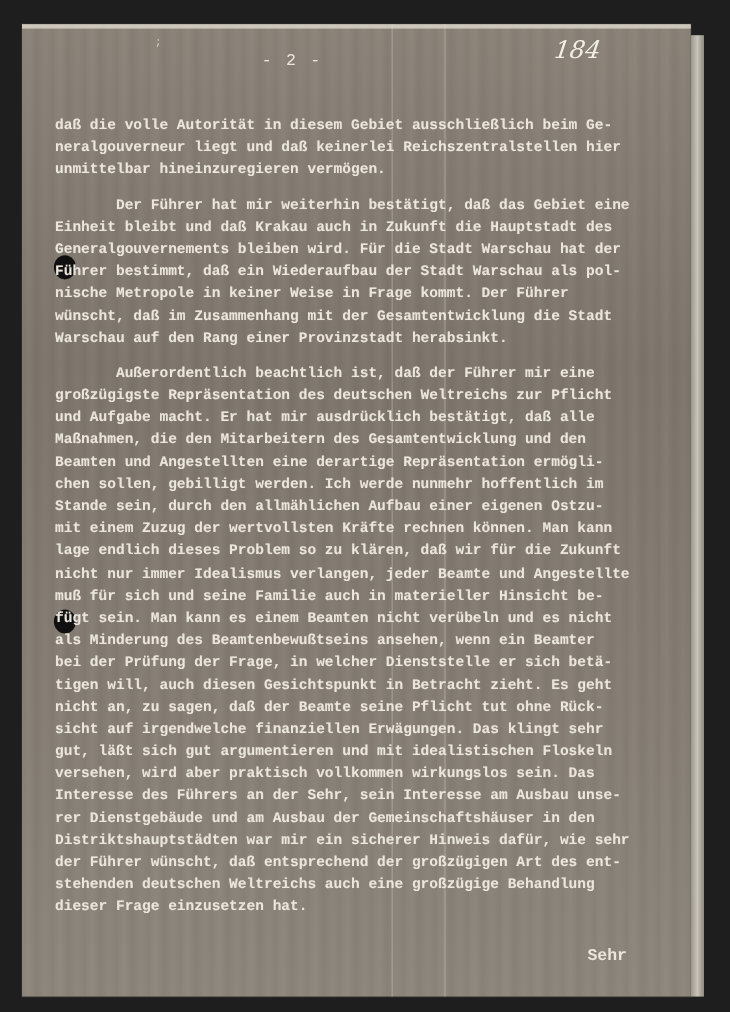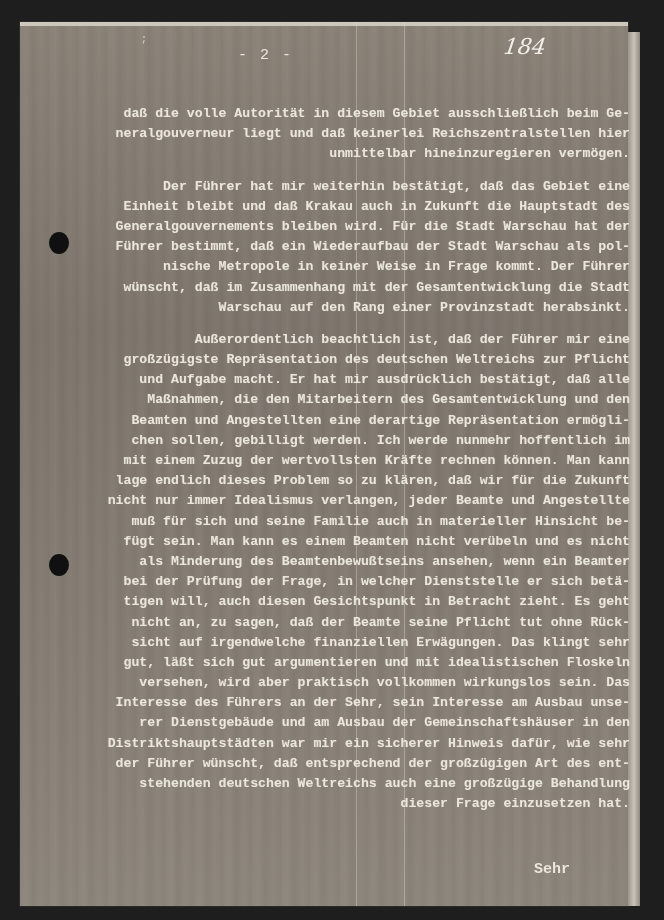--- a/index.html
+++ b/index.html
@@ -85,21 +85,20 @@
       font-size: 13.2px;
       line-height: 20.2px;
       color: #ebe6dc;
       font-weight: bold;
       text-shadow: 0 0 1px rgba(255,255,255,0.25);
     }
     .line {
       white-space: pre;
       display: block;
       height: 20.2px;
-      text-align: right;
     }
     .para-gap { height: 12px; }
     .closing {
       position: absolute;
       left: 514px;
       top: 839px;
       font-family: "Liberation Mono", monospace;
       font-weight: bold;
       font-size: 15px;
       color: #ebe6dc;
@@ -146,20 +145,21 @@
       <span class="line">Warschau auf den Rang einer Provinzstadt herabsinkt.</span>
     </div>
     <div class="para-gap"></div>
     <div>
       <span class="line">       Außerordentlich beachtlich ist, daß der Führer mir eine</span>
       <span class="line">großzügigste Repräsentation des deutschen Weltreichs zur Pflicht</span>
       <span class="line">und Aufgabe macht. Er hat mir ausdrücklich bestätigt, daß alle</span>
       <span class="line">Maßnahmen, die den Mitarbeitern des Gesamtentwicklung und den</span>
       <span class="line">Beamten und Angestellten eine derartige Repräsentation ermögli-</span>
       <span class="line">chen sollen, gebilligt werden. Ich werde nunmehr hoffentlich im</span>
+      <span class="line">Stande sein, durch den allmählichen Aufbau einer eigenen Ostzu-</span>
       <span class="line">mit einem Zuzug der wertvollsten Kräfte rechnen können. Man kann</span>
       <span class="line">lage endlich dieses Problem so zu klären, daß wir für die Zukunft</span>
       <span class="line">nicht nur immer Idealismus verlangen, jeder Beamte und Angestellte</span>
       <span class="line">muß für sich und seine Familie auch in materieller Hinsicht be-</span>
       <span class="line">fügt sein. Man kann es einem Beamten nicht verübeln und es nicht</span>
       <span class="line">als Minderung des Beamtenbewußtseins ansehen, wenn ein Beamter</span>
       <span class="line">bei der Prüfung der Frage, in welcher Dienststelle er sich betä-</span>
       <span class="line">tigen will, auch diesen Gesichtspunkt in Betracht zieht. Es geht</span>
       <span class="line">nicht an, zu sagen, daß der Beamte seine Pflicht tut ohne Rück-</span>
       <span class="line">sicht auf irgendwelche finanziellen Erwägungen. Das klingt sehr</span>

